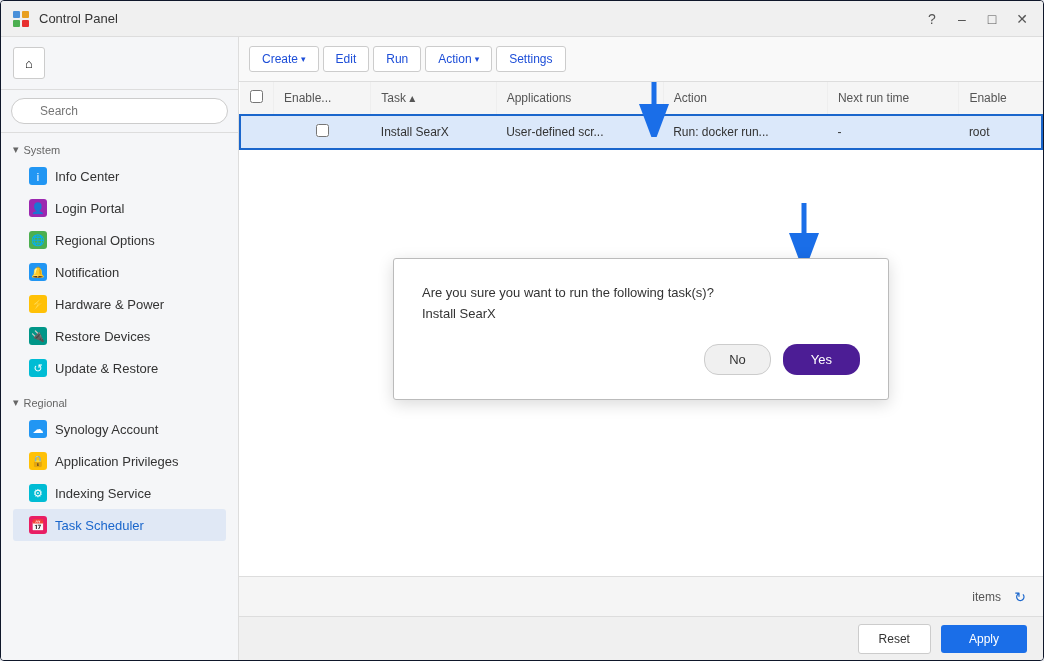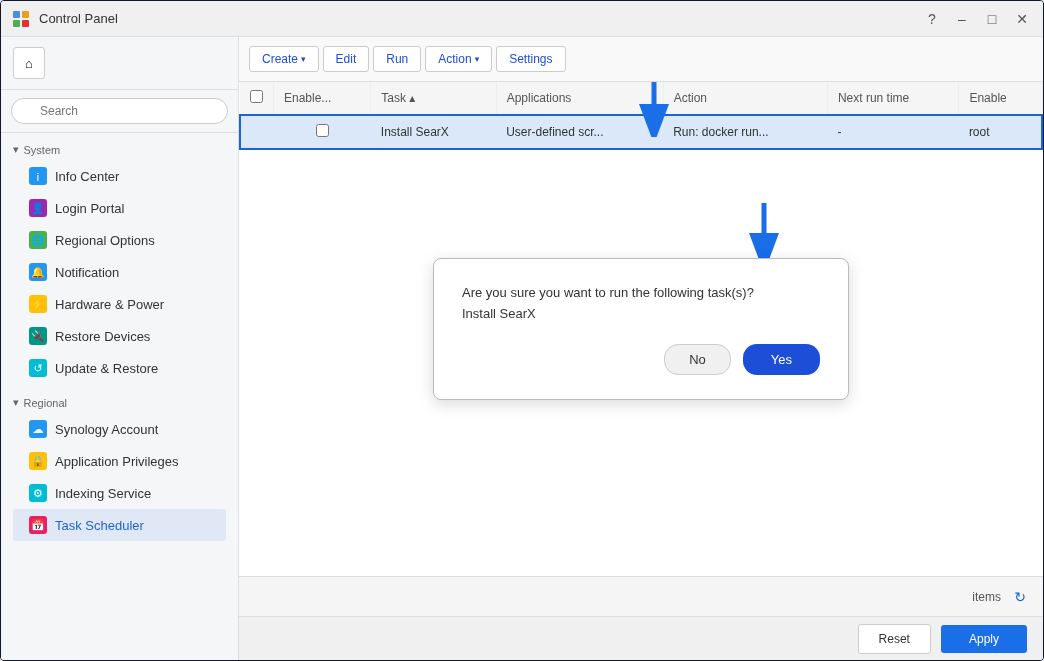--- a/index.html
+++ b/index.html
@@ -55,25 +55,25 @@
     thead th { padding: 8px 10px; text-align: left; font-weight: 500; font-size: 12px; color: #555; border-right: 1px solid #eee; white-space: nowrap; }
     thead th:first-child { width: 30px; }
     tbody tr { border-bottom: 1px solid #eee; }
     tbody tr.selected { background: #dbe8fa; border: 2px solid #1a66cc; }
     tbody td { padding: 8px 10px; font-size: 12px; color: #333; }
     .checkbox-cell { text-align: center; }
     input[type="checkbox"] { cursor: pointer; }
 
     
     .dialog-overlay { position: absolute; top: 0; left: 0; right: 0; bottom: 0; display: flex; align-items: center; justify-content: center; pointer-events: none; }
-    .dialog { background: #fff; border: 1px solid #bbb; border-radius: 8px; box-shadow: 0 4px 16px rgba(0,0,0,0.15); padding: 24px 28px; width: 416px; pointer-events: all; position: relative; }
+    .dialog { background: #fff; border: 1px solid #bbb; border-radius: 3px; box-shadow: 0 4px 16px rgba(0,0,0,0.15); padding: 24px 28px; width: 496px; pointer-events: all; position: relative; }
     .dialog-text { font-size: 13px; color: #333; line-height: 1.6; margin-bottom: 20px; }
     .dialog-buttons { display: flex; justify-content: flex-end; gap: 12px; }
     .btn-no { padding: 7px 24px; border: 1px solid #ccc; border-radius: 14px; background: #f0f0f0; cursor: pointer; font-size: 13px; color: #333; }
-    .btn-yes { padding: 7px 28px; border: none; border-radius: 14px; background: #1d4ed8; cursor: pointer; font-size: 13px; color: #fff; font-weight: 500; }
+    .btn-yes { padding: 7px 28px; border: none; border-radius: 14px; background: #4c1d95; cursor: pointer; font-size: 13px; color: #fff; font-weight: 500; }
 
     
     .bottom-bar { height: 40px; background: #f5f5f5; border-top: 1px solid #ddd; display: flex; align-items: center; justify-content: flex-end; padding: 8px 12px; gap: 8px; flex-shrink: 0; }
     .items-text { font-size: 12px; color: #555; }
     .refresh-btn { width: 22px; height: 22px; display: flex; align-items: center; justify-content: center; cursor: pointer; color: #1a66cc; font-size: 14px; }
 
     
     .footer { height: 44px; background: #f0f0f0; border-top: 1px solid #ddd; display: flex; align-items: center; justify-content: flex-end; padding: 0 16px; gap: 10px; flex-shrink: 0; }
     .btn-reset { padding: 7px 20px; border: 1px solid #ccc; border-radius: 3px; background: #fff; cursor: pointer; font-size: 12px; color: #333; }
     .btn-apply { padding: 7px 28px; border: none; border-radius: 3px; background: #1a6ee8; cursor: pointer; font-size: 12px; color: #fff; font-weight: 500; }

